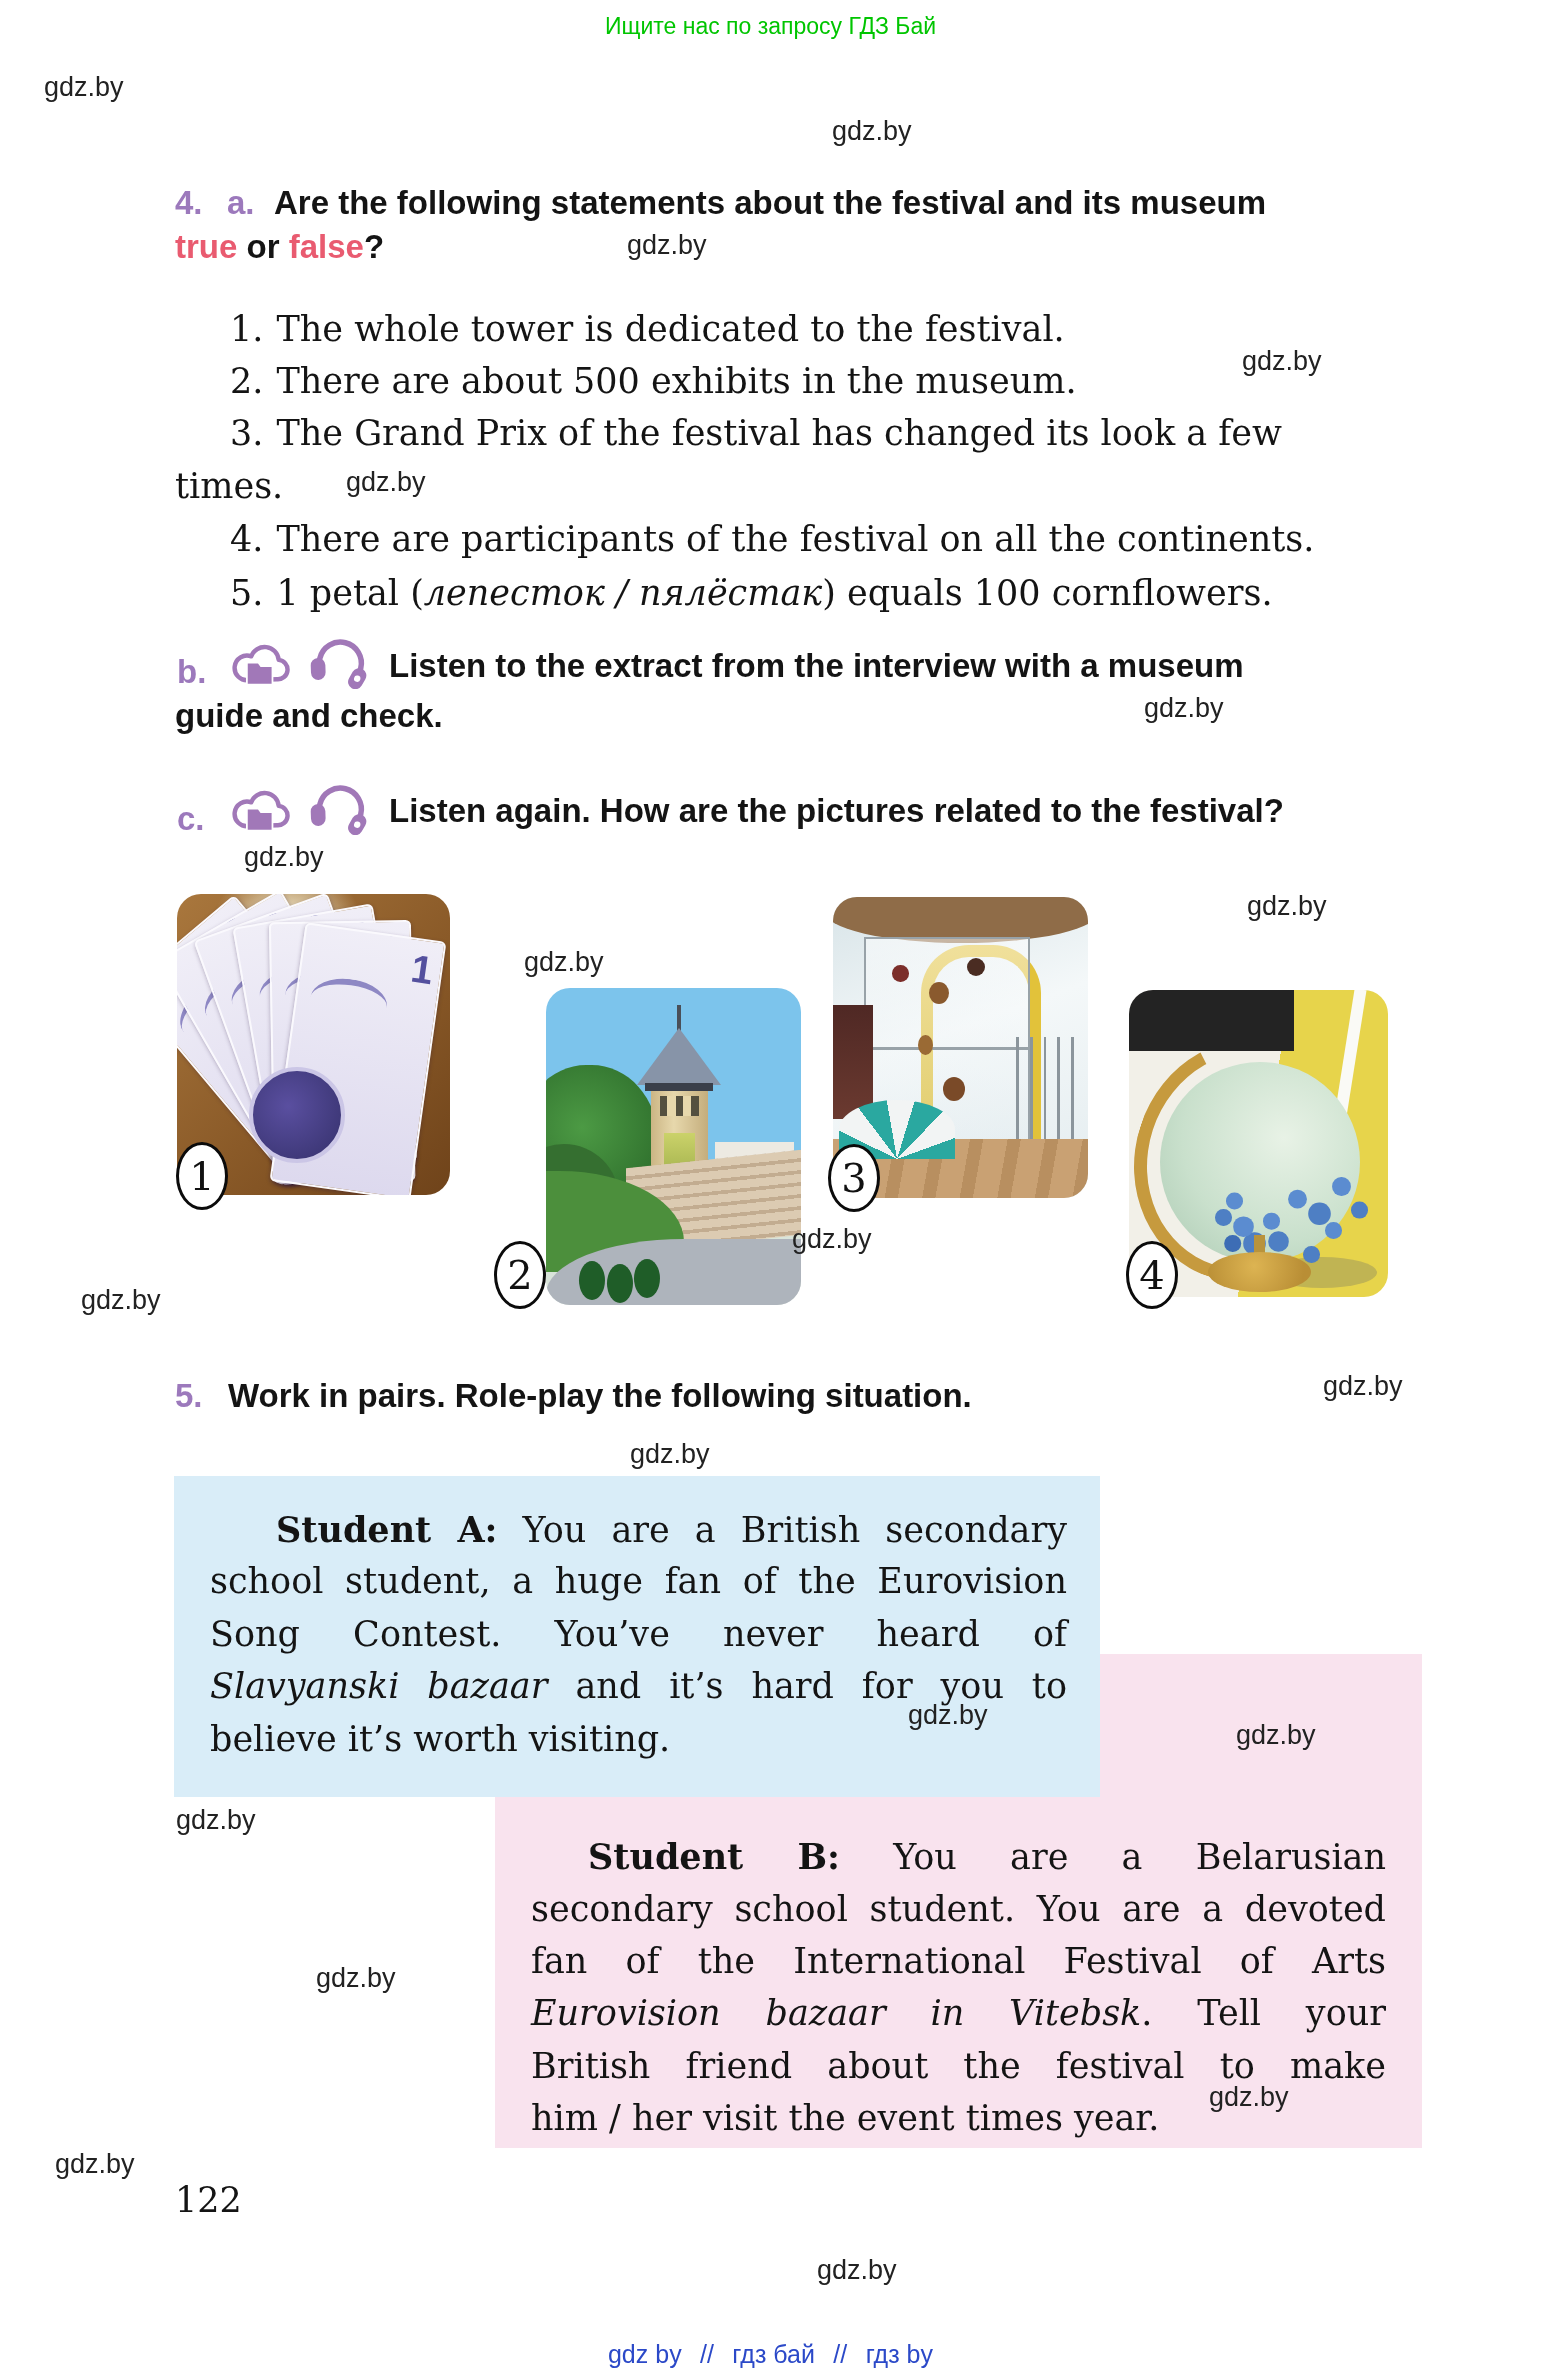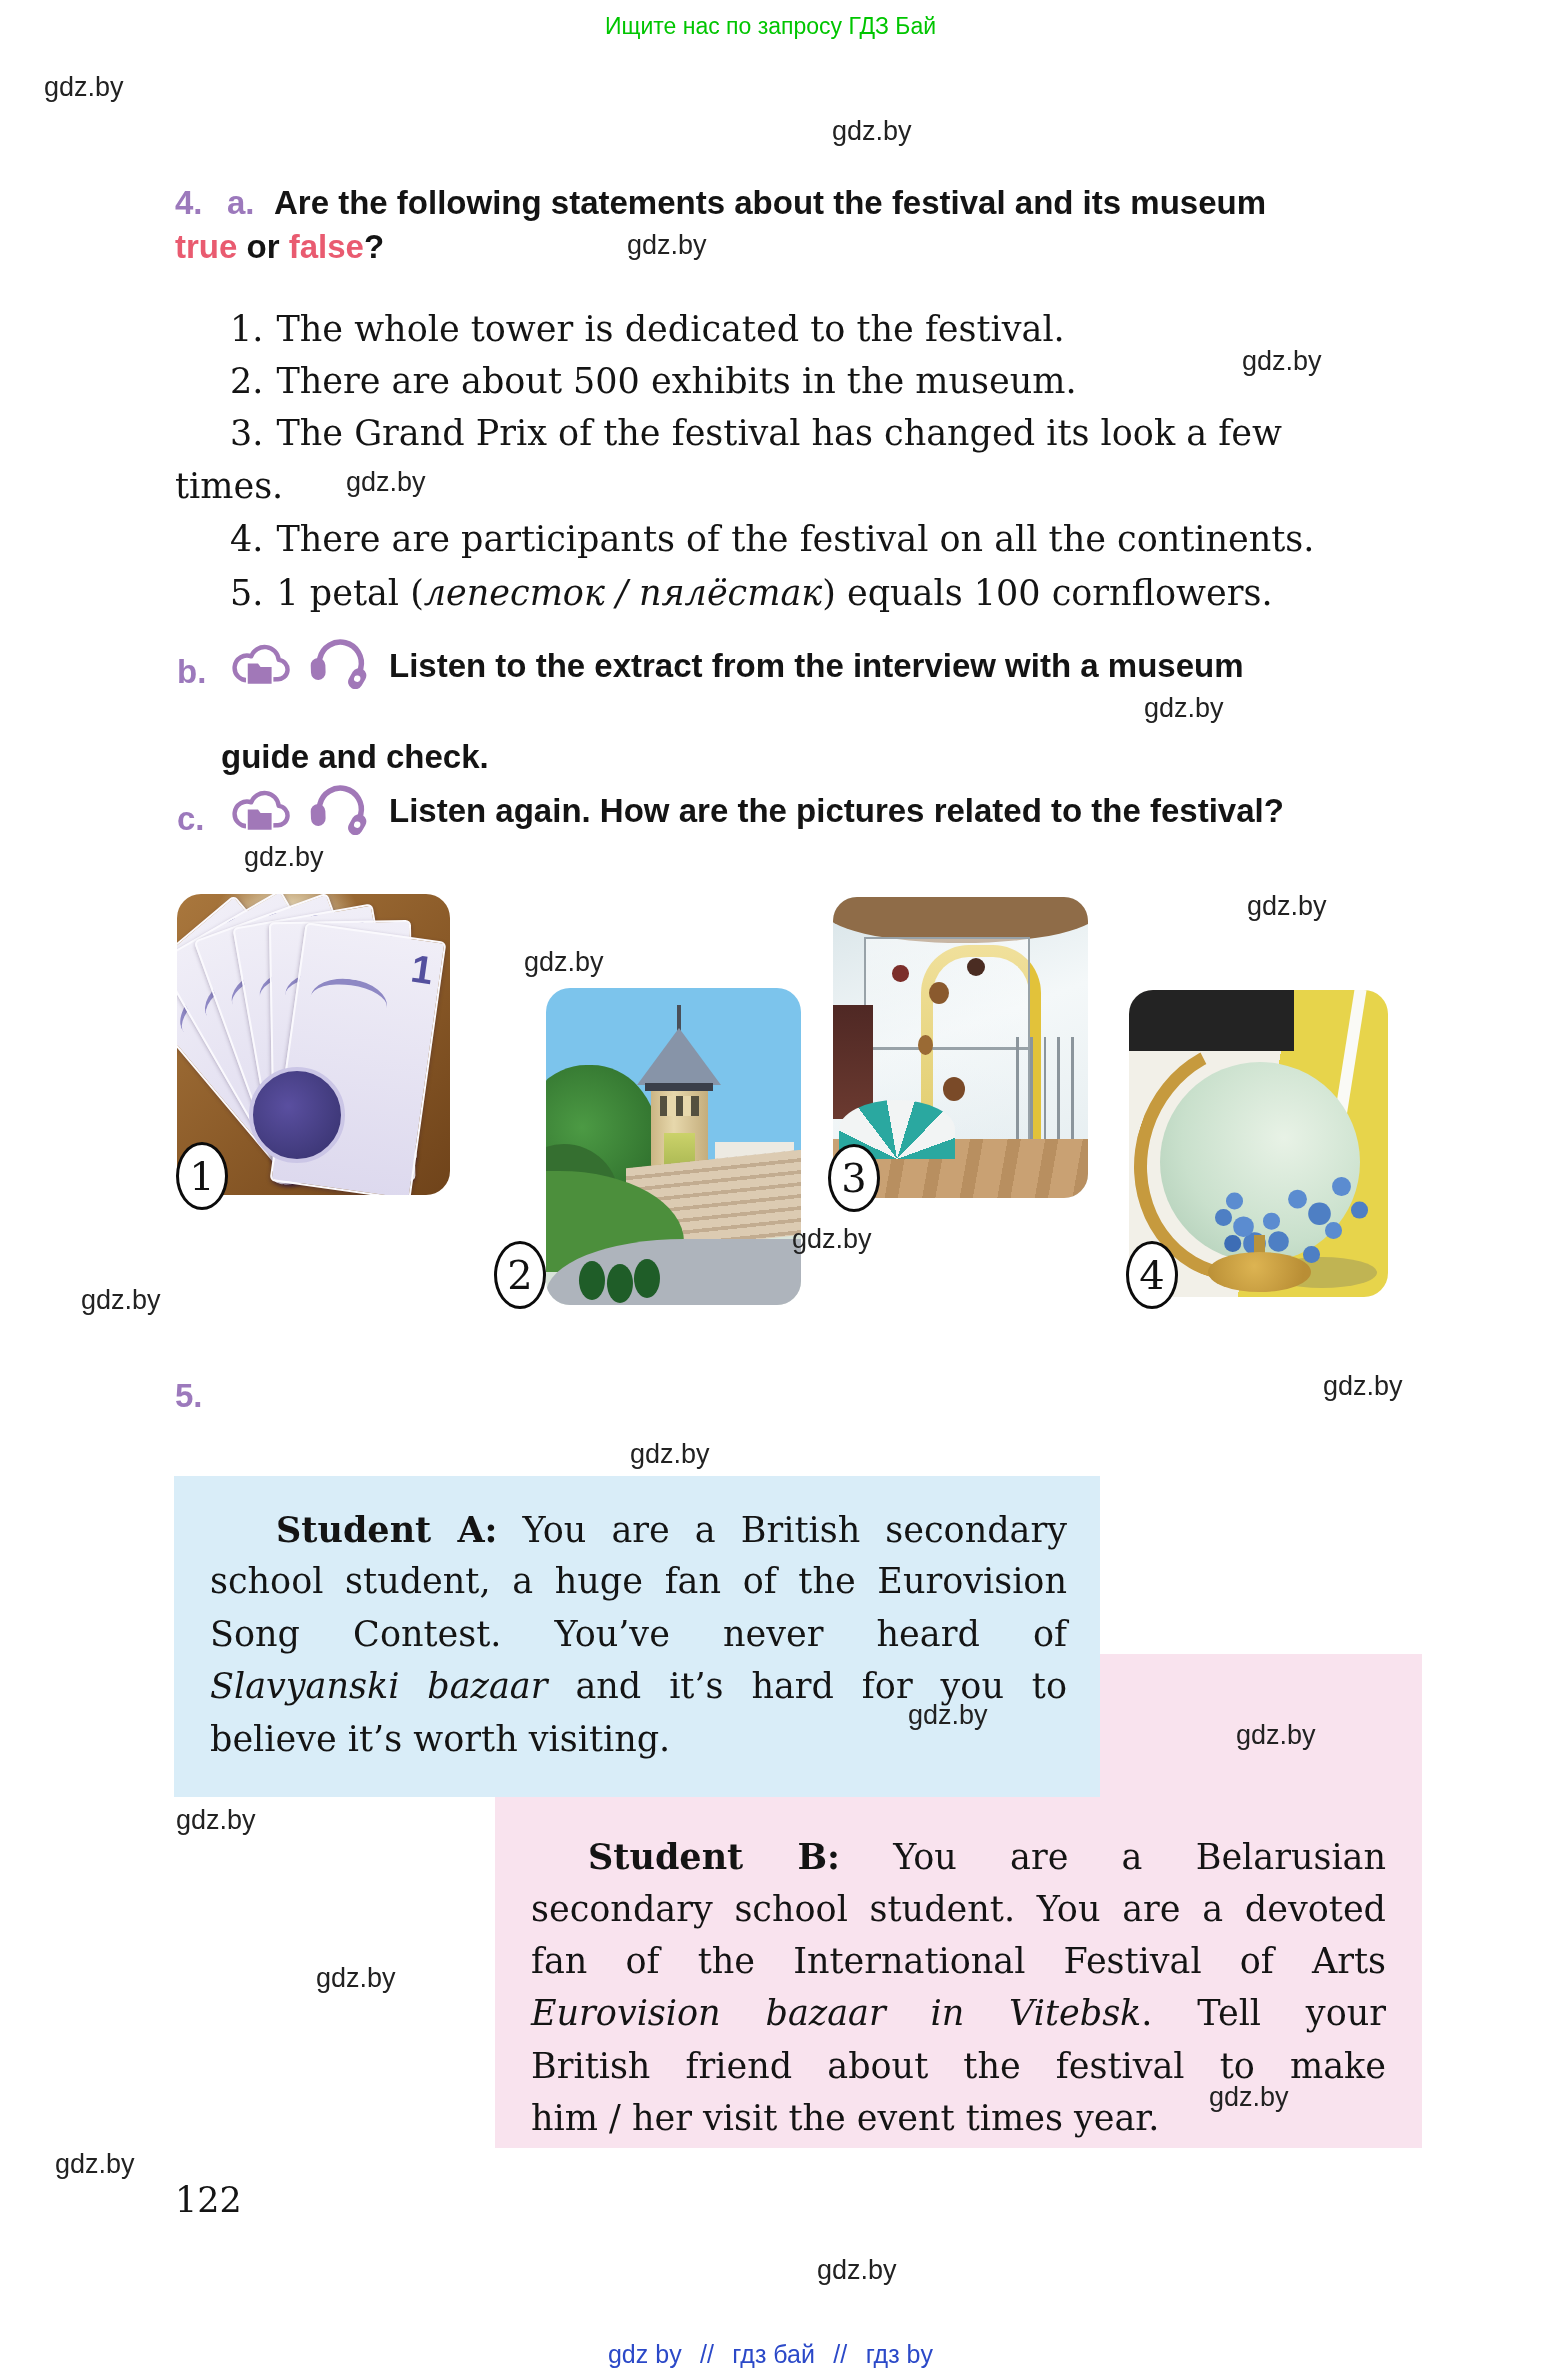--- a/index.html
+++ b/index.html
@@ -135,21 +135,21 @@
     <svg viewBox="0 0 70 62" width="64" height="57">
       <g transform="rotate(14 35 31)">
         <path d="M12 42 v-8 a23 23 0 0 1 46 0 v8" fill="none" stroke="#A178B8" stroke-width="6" stroke-linecap="round"></path>
         <rect x="5" y="34" width="16" height="24" rx="8" fill="#A178B8" transform="rotate(-16 13 46)"></rect>
         <rect x="49" y="34" width="16" height="24" rx="8" fill="#A178B8" transform="rotate(16 57 46)"></rect>
         <circle cx="57" cy="46" r="3.5" fill="#ffffff"></circle>
       </g>
     </svg>
   </div>
   <div class="abs sans" style="left:389px;top:647px;">Listen to the extract from the interview with a museum</div>
-  <div class="abs sans" style="left:175px;top:738px;margin-left:46px;">guide and check.</div>
+  <div class="abs sans" style="left:175px;top:697px;">guide and check.</div>
 
   <div class="abs sans purple" style="left:177px;top:800px;">c.</div>
   <div class="iconbox" style="left:226px;top:782px;">
     <svg viewBox="0 0 76 60" width="70" height="53">
       <path d="M24 50 a14 14 0 1 1 3-27 a16 16 0 0 1 31 4 a11 11 0 0 1 -2 22 z" fill="none" stroke="#A178B8" stroke-width="5" stroke-linejoin="round"></path>
       <path d="M22 30 h13 l3 4 h13 v21 h-29 z" fill="#A178B8" stroke="#ffffff" stroke-width="2"></path>
     </svg>
   </div>
   <div class="iconbox" style="left:309px;top:778px;">
     <svg viewBox="0 0 70 62" width="64" height="57">
@@ -228,20 +228,21 @@
     <div class="p4-neck"></div>
     <div class="p4-base"></div>
   </div>
 
   <div class="badge bdg1">1</div>
   <div class="badge bdg2">2</div>
   <div class="badge bdg3">3</div>
   <div class="badge bdg4">4</div>
 
   <div class="abs sans purple" style="left:175px;top:1377px;">5.</div>
+  <div class="abs sans" style="left:228px;top:1377px;">Work in pairs. Role-play the following situation.</div>
 
   <div class="boxB"></div>
   <div class="boxA"></div>
   <div id="studentALines">
       <div class="bline j" style="left: 210px; top: 1509px; width: 857px; text-indent: 66px;"><span class="bd">Student A:</span><span> You are a British secondary</span></div>
       <div class="bline j" style="left: 210px; top: 1561px; width: 857px;"><span>school student, a huge fan of the Eurovision</span></div>
       <div class="bline j" style="left: 210px; top: 1614px; width: 857px;"><span>Song Contest. You’ve never heard of</span></div>
       <div class="bline j" style="left: 210px; top: 1666px; width: 857px;"><span class="it">Slavyanski bazaar</span><span> and it’s hard for you to</span></div>
       <div class="bline" style="left: 210px; top: 1719px; width: 857px;"><span>believe it’s worth visiting.</span></div>
     </div>

